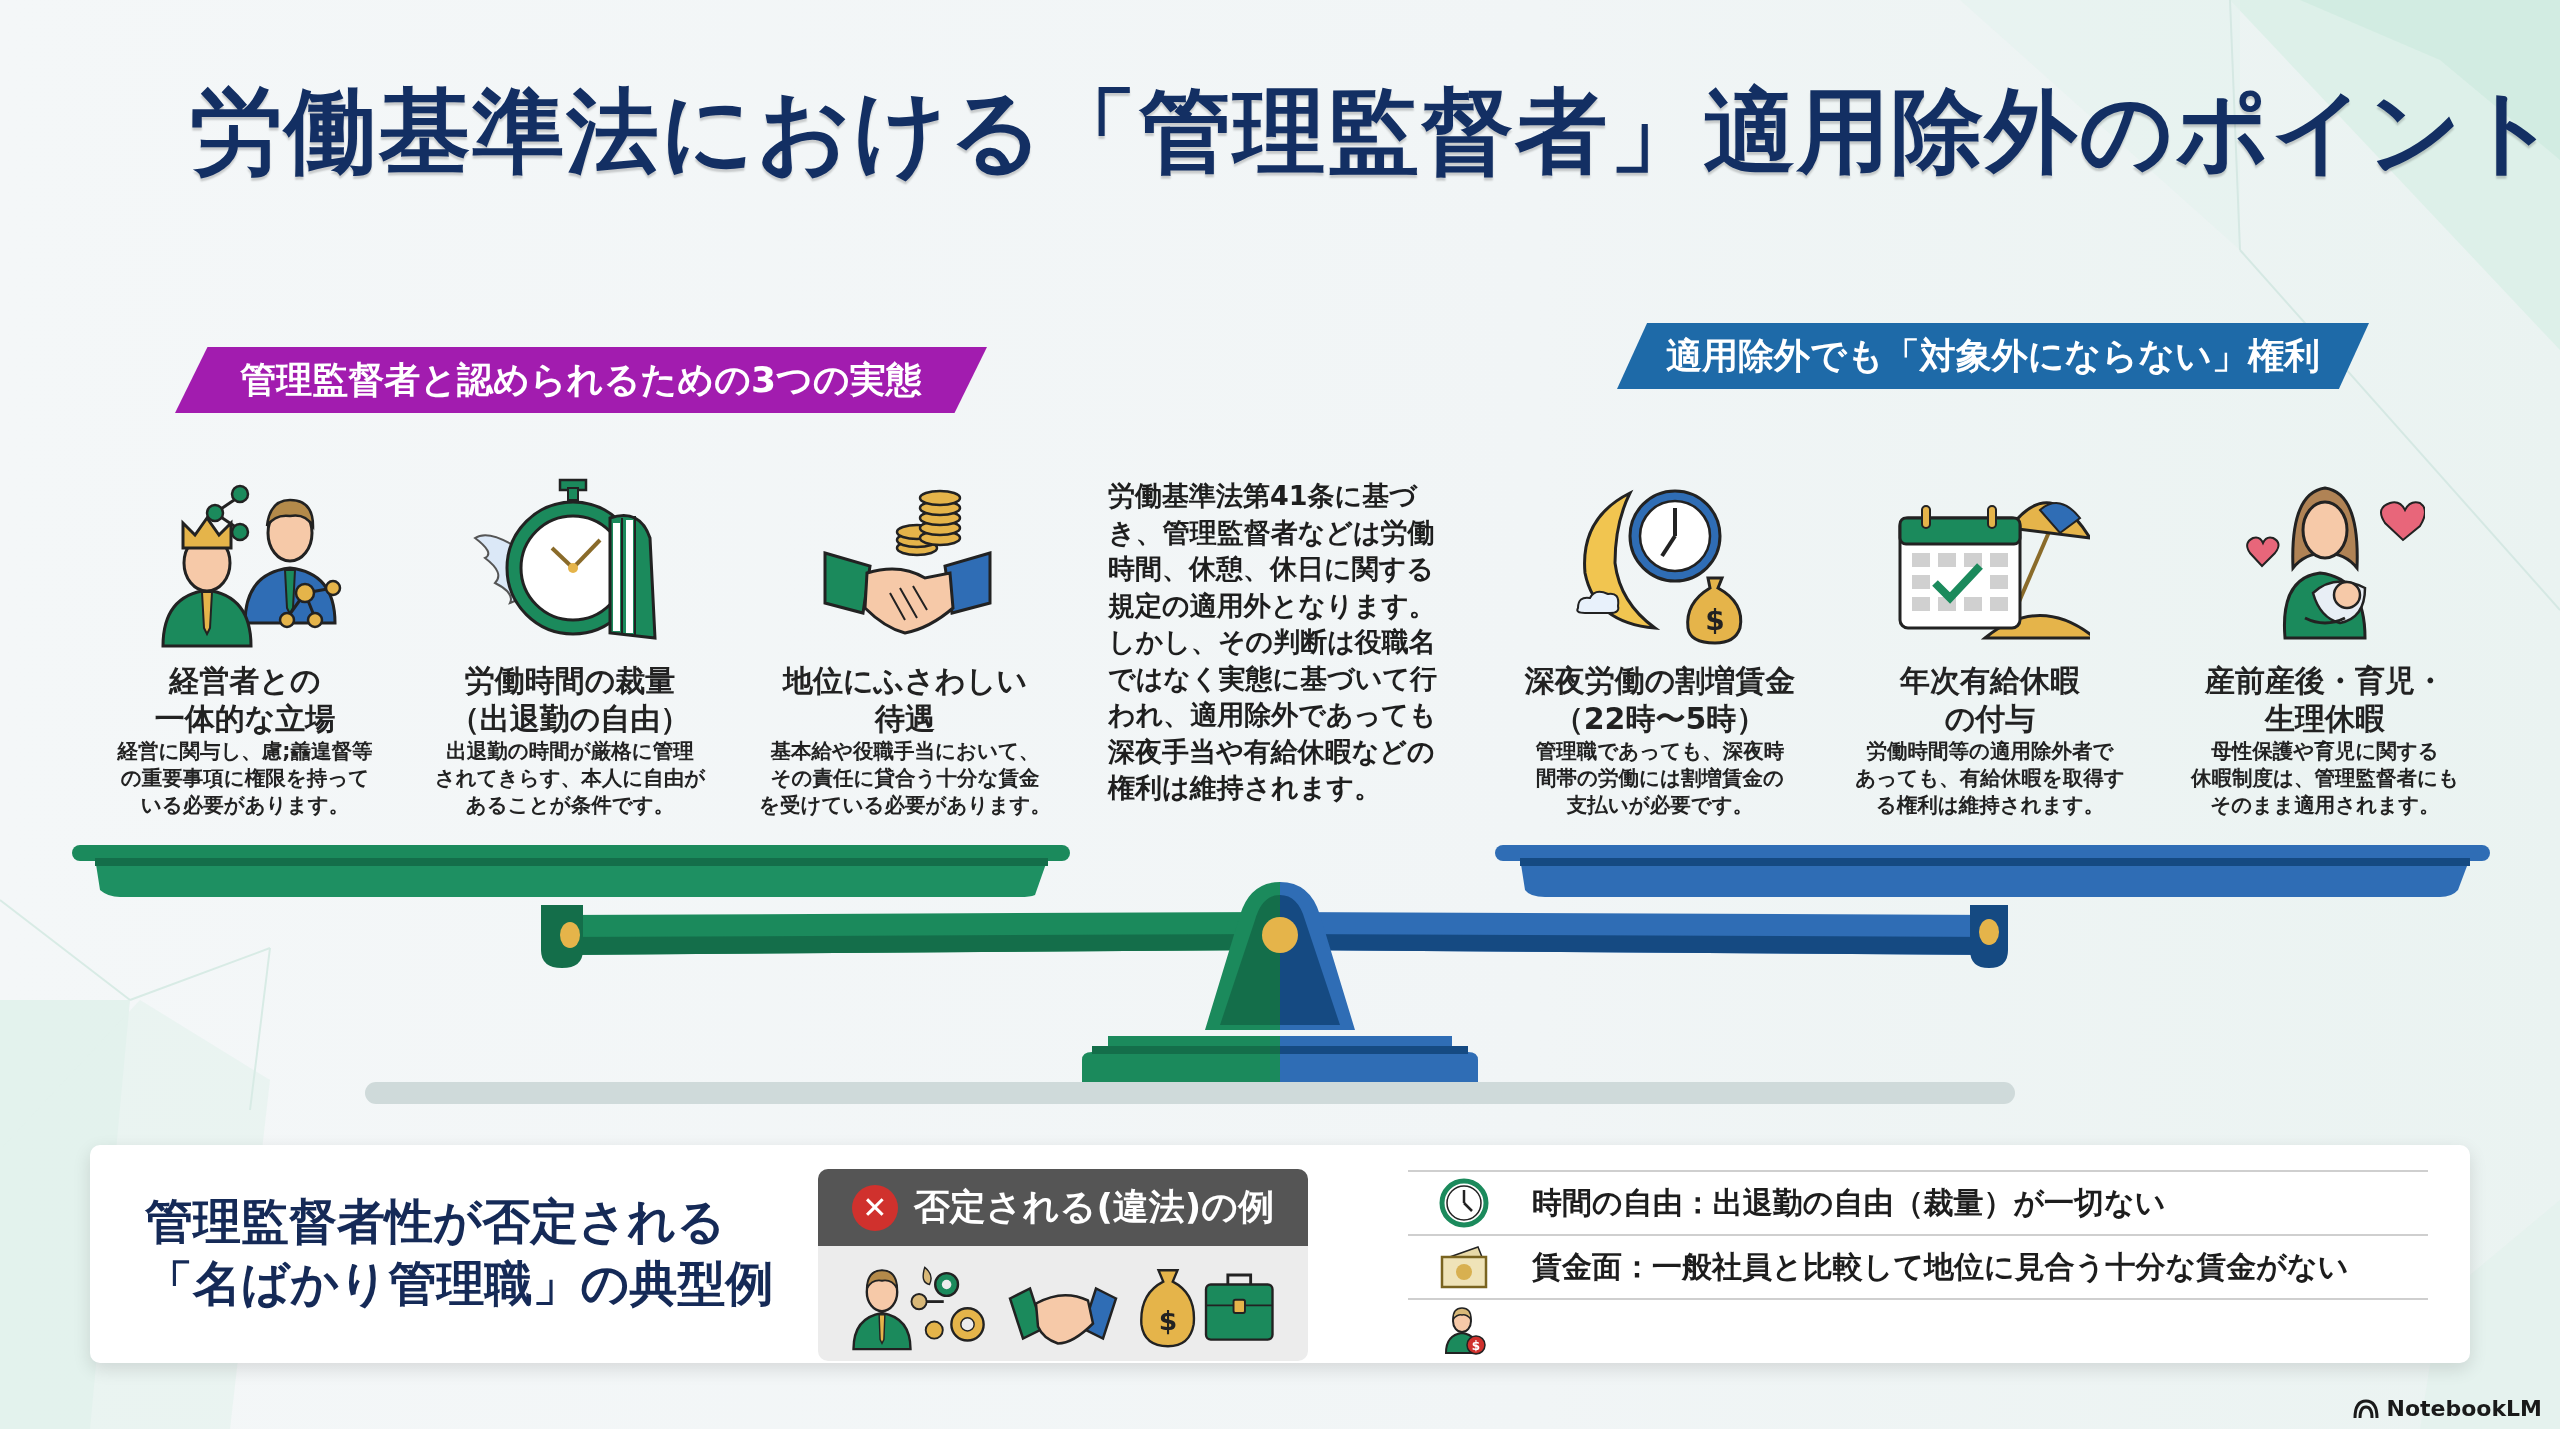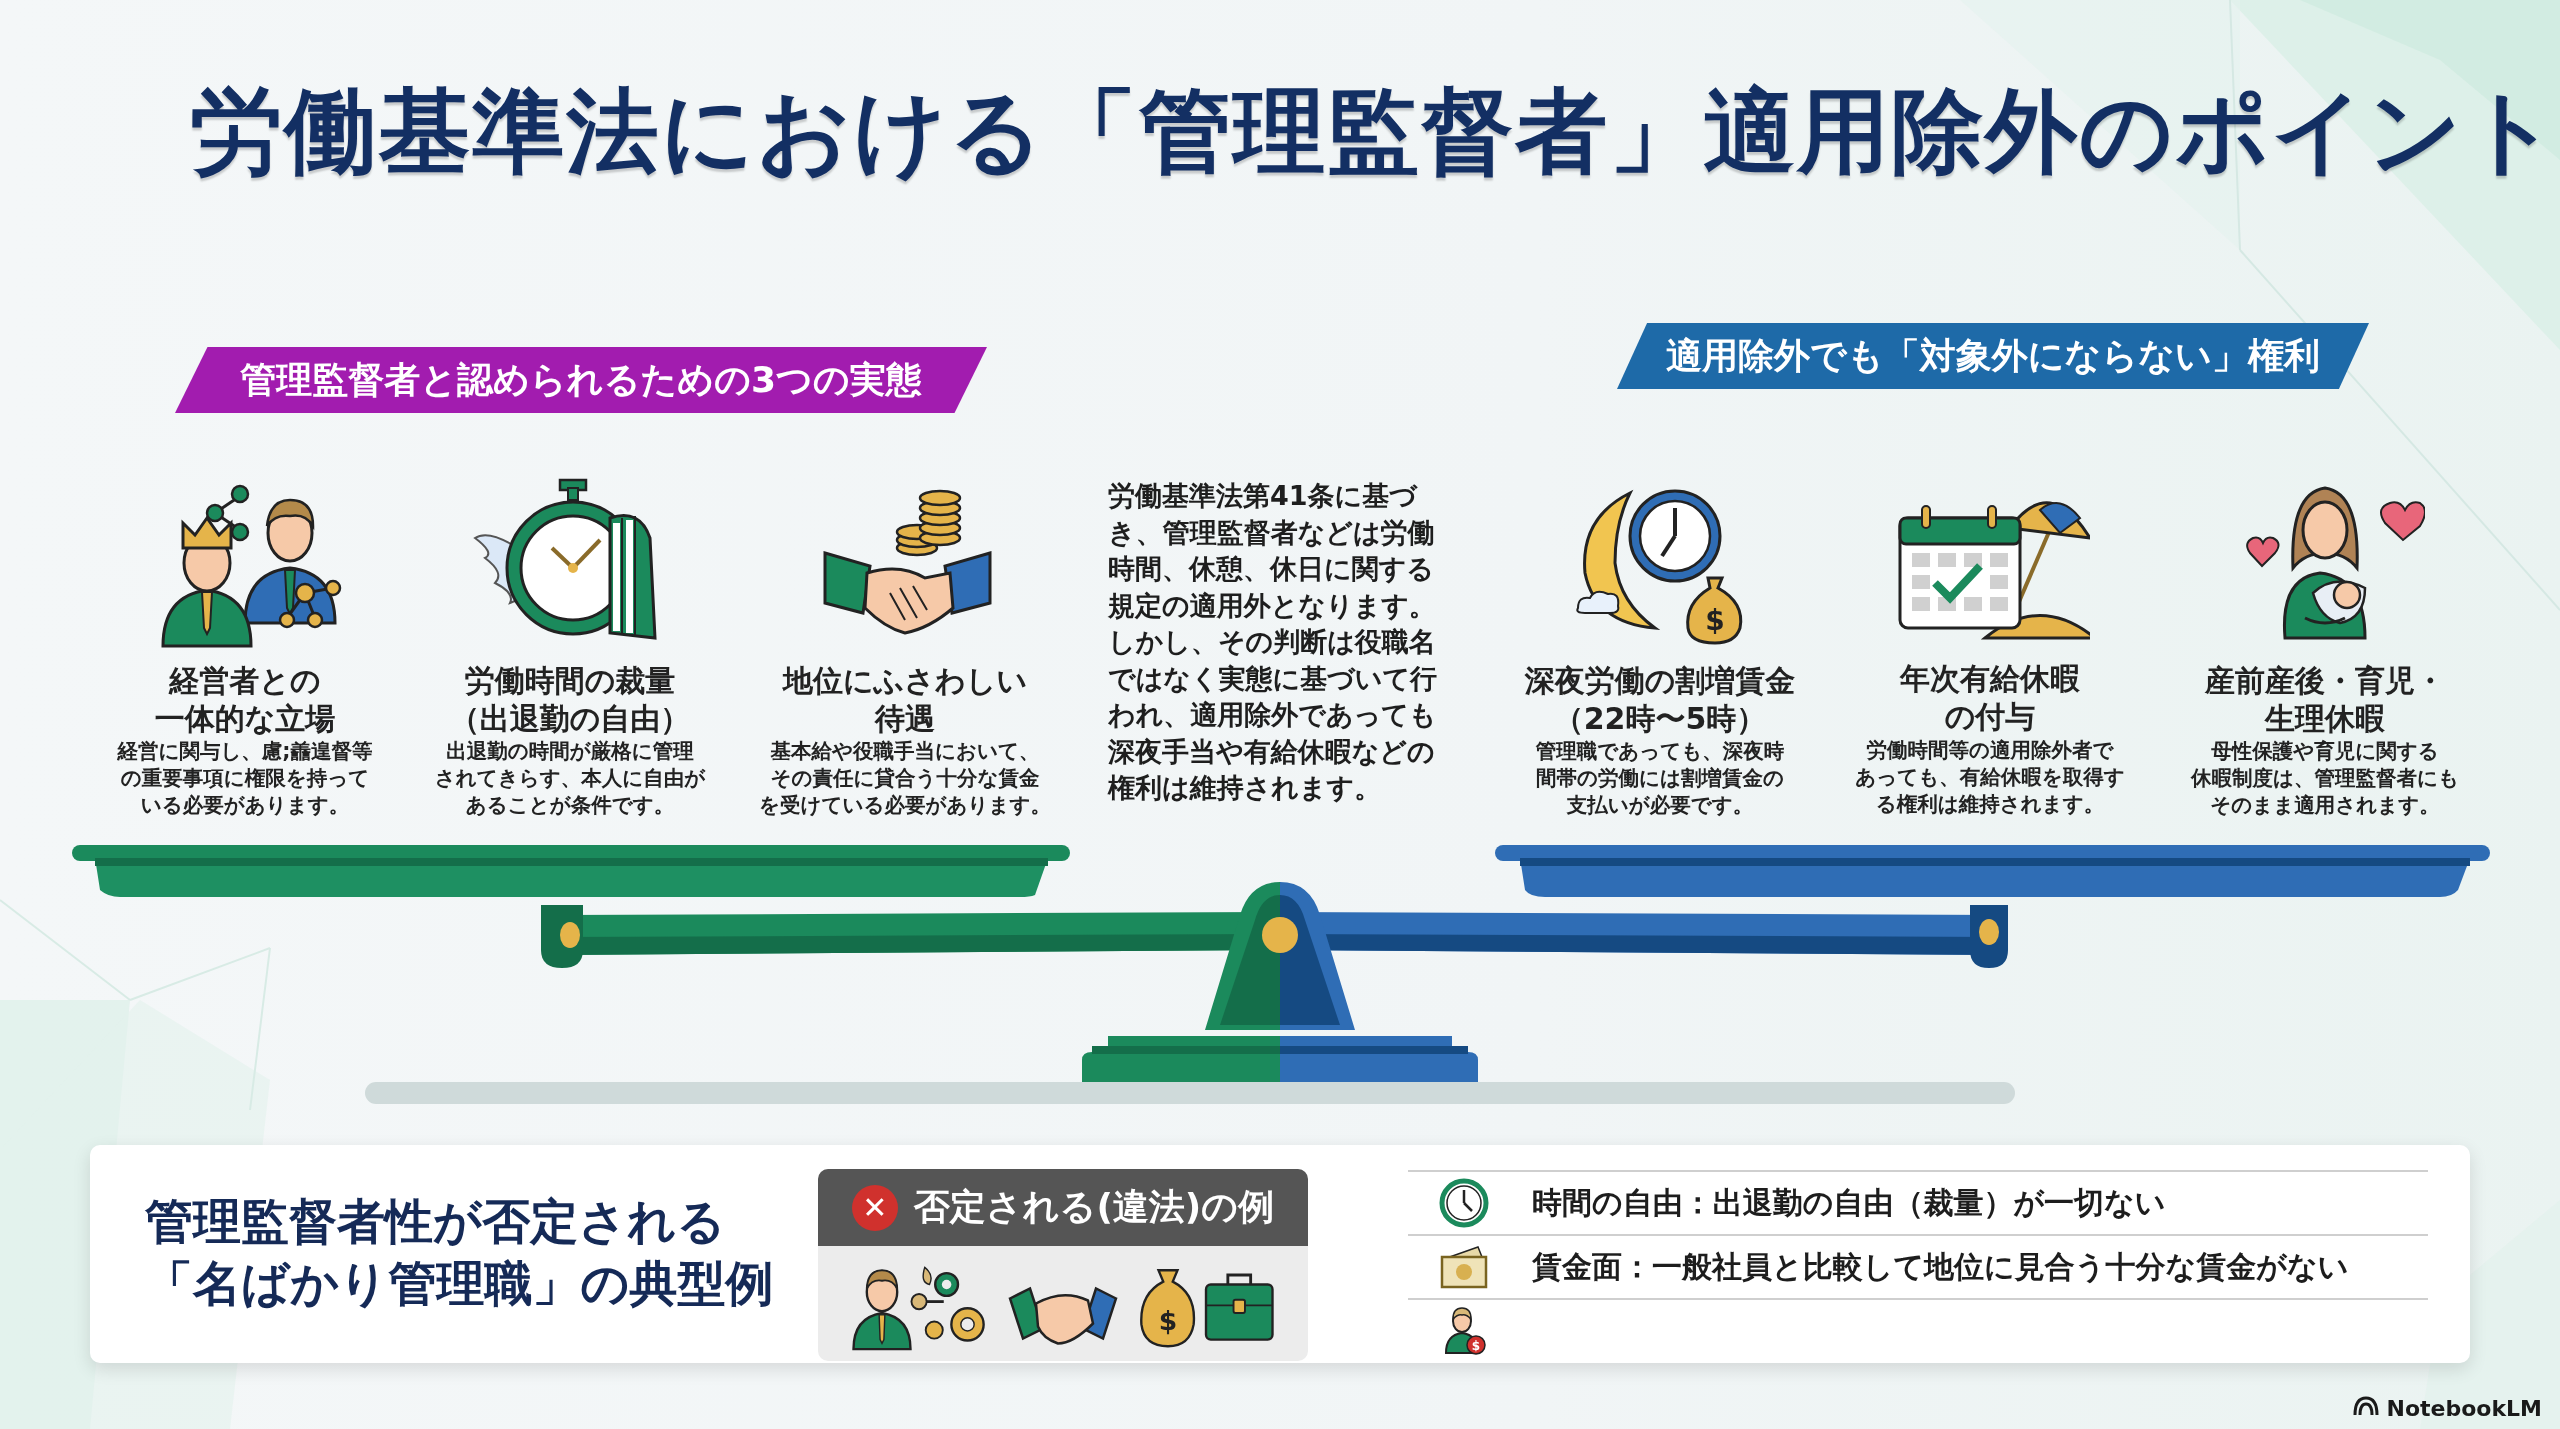--- a/index.html
+++ b/index.html
@@ -74,21 +74,21 @@
   .reasons { position: absolute; left: 1318px; top: 25px; width: 1020px; }
   .reason-row {
     height: 64px; display: flex; align-items: center; gap: 42px;
     border-top: 2px solid #cfcfcf; padding-left: 30px;
   }
   .reason-row svg { width: 52px; height: 52px; flex: 0 0 52px; }
   .reason-text { font-size: 30px; font-weight: bold; color: #1d1d1d; }
 
   .watermark {
     position: absolute; right: 18px; bottom: 8px; font-size: 22px; font-weight: bold;
-    color: #1a1a1a; display: flex; gap: 8px; z-index: 3;
+    color: #1a1a1a; display: flex; align-items: center; gap: 8px; z-index: 3;
   }
 </style>
 </head>
 <body>
 
 <svg class="bg-layer" width="2560" height="1429" viewBox="0 0 2560 1429">
   <defs>
     <linearGradient id="bgg" x1="0" y1="0" x2="1" y2="0">
       <stop offset="0" stop-color="#f4f7f8"></stop>
       <stop offset="0.6" stop-color="#f1f5f6"></stop>
@@ -212,21 +212,21 @@
       <text x="155" y="152" text-anchor="middle" font-size="28" font-weight="bold" fill="#222" font-family="DejaVu Sans, sans-serif">$</text>
     </svg>
   </div>
   <div class="item-title">深夜労働の割増賃金
 （22時〜5時）</div>
   <div class="item-desc">管理職であっても、深夜時
 間帯の労働には割増賃金の
 支払いが必要です。</div>
 </div>
 
-<div class="item" style="left:1840px;font-family:Liberation Mono, monospace;">
+<div class="item" style="left:1840px;">
   <div class="icon-wrap">
     <svg viewBox="0 0 200 170">
       <path d="M95 160 Q150 115 205 160 Z" fill="#e5b44a" stroke="#222" stroke-width="3"></path>
       <line x1="122" y1="140" x2="165" y2="40" stroke="#8a6b2a" stroke-width="4"></line>
       <path d="M120 50 Q160 -5 200 60 Z" fill="#e5b44a" stroke="#222" stroke-width="3"></path>
       <path d="M150 32 Q170 15 190 40 L170 55 Z" fill="#2f6db5" stroke="#222" stroke-width="2"></path>
       <rect x="10" y="40" width="120" height="110" rx="8" fill="#fff" stroke="#222" stroke-width="3"></rect>
       <rect x="10" y="40" width="120" height="26" rx="6" fill="#1b8a5c" stroke="#222" stroke-width="3"></rect>
       <rect x="32" y="28" width="8" height="22" rx="4" fill="#e5b44a" stroke="#222" stroke-width="2"></rect>
       <rect x="98" y="28" width="8" height="22" rx="4" fill="#e5b44a" stroke="#222" stroke-width="2"></rect>

